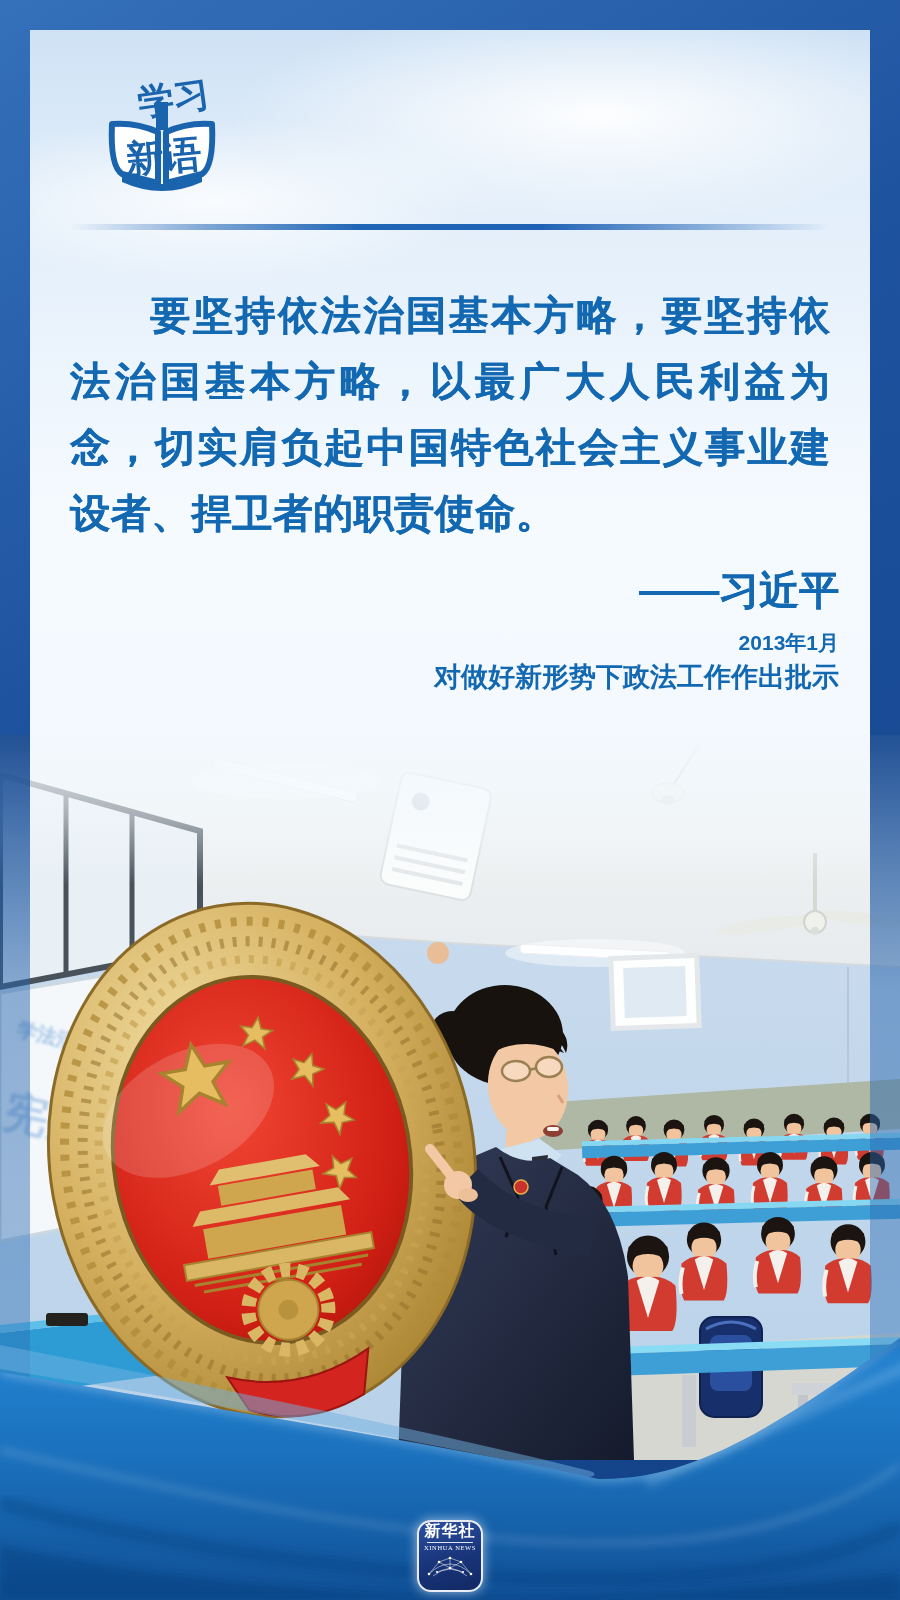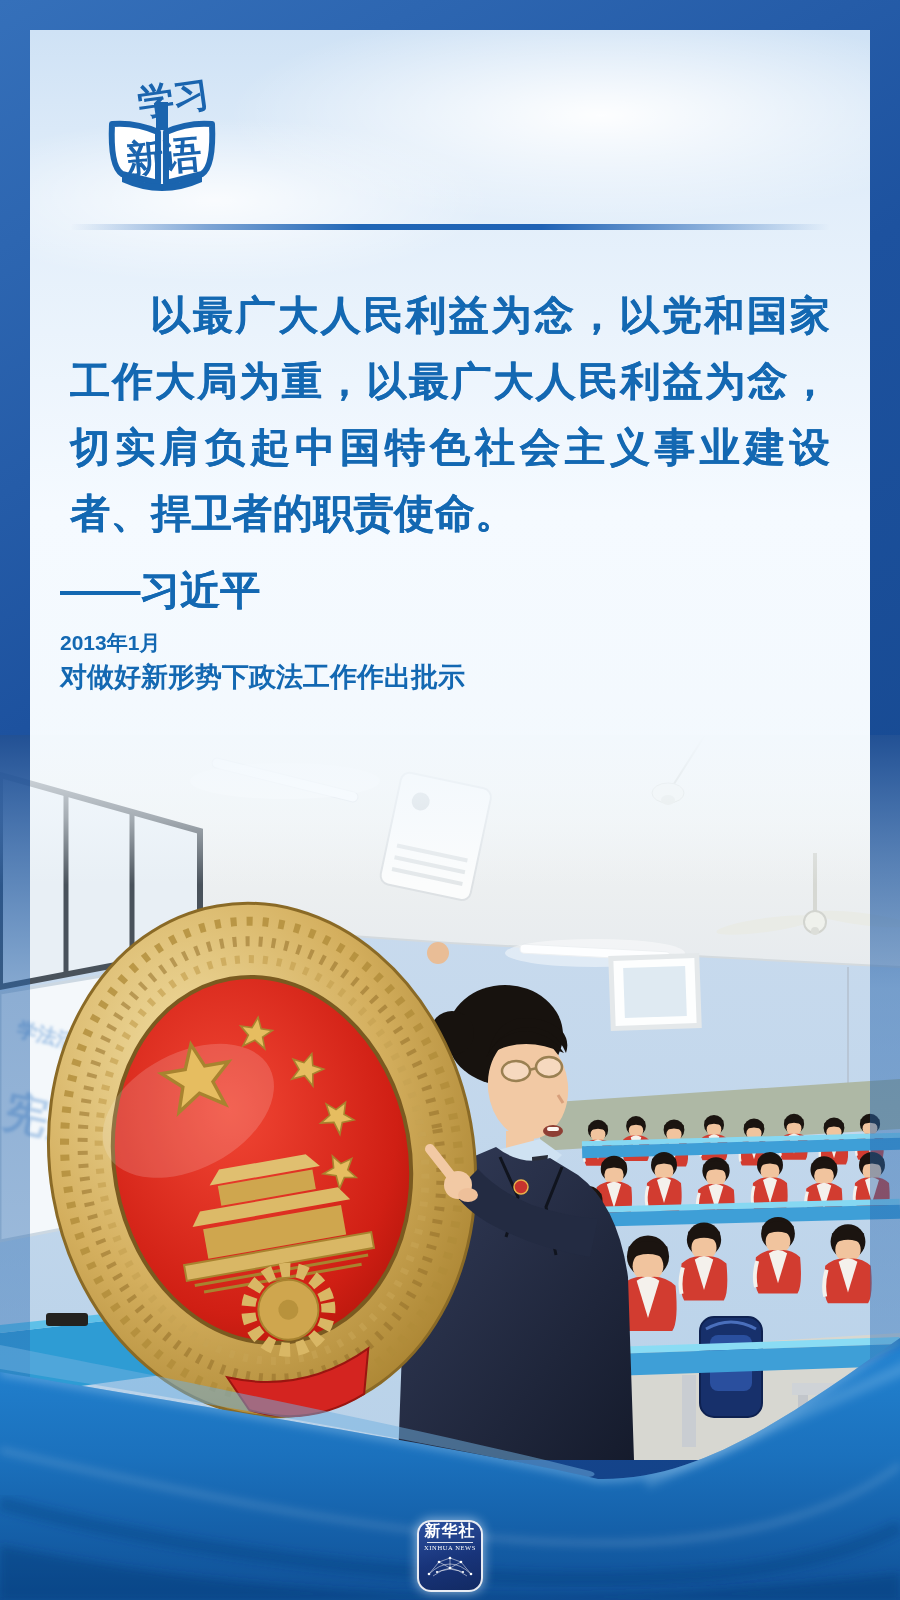--- a/index.html
+++ b/index.html
@@ -28,21 +28,21 @@
     position:absolute;left:70px;top:224px;width:760px;height:6px;
     background:linear-gradient(90deg,rgba(31,98,181,0) 0%,rgba(31,98,181,.55) 18%,#2066b6 38%,#1f62b5 62%,rgba(31,98,181,.5) 82%,rgba(31,98,181,0) 100%);
     border-radius:3px;
   }
   .quote-text{
     position:absolute;left:70px;top:282px;width:760px;
     font-size:40px;line-height:66px;font-weight:700;color:#1368b2;
     text-indent:2em;text-align:justify;letter-spacing:.5px;margin:0;
     text-shadow:.6px 0 0 #1368b2;
   }
-  .byline{position:absolute;left:60px;top:566px;width:755px;color:#1368b2;}
+  .byline{position:absolute;left:84px;top:566px;width:755px;text-align:right;color:#1368b2;}
   .byline .attribution{font-size:40px;font-weight:800;line-height:1.2;text-shadow:.6px 0 0 #1368b2;}
   .byline .date{font-size:21px;font-weight:700;margin-top:16px;line-height:1.2;}
   .byline .context{font-size:27px;font-weight:700;margin-top:6px;line-height:1.2;}
   
   .photo{position:absolute;left:0;top:735px;width:900px;height:725px;}
   .photo svg{display:block;}
   
   .waves{position:absolute;left:0;top:1245px;width:900px;height:355px;}
   
   .xinhua-badge{
@@ -74,21 +74,21 @@
       <rect x="58" y="30" width="12" height="28" fill="#1a64ae"></rect>
       <path d="M24,102 Q64,122 104,102 L104,110 Q64,128 24,110 Z" fill="#1a64ae"></path>
       <text x="40" y="40" font-size="36" font-weight="900" fill="#1a64ae" transform="rotate(-8 64 30)">学习</text>
       <text x="28" y="98" font-size="38" font-weight="900" fill="#1a64ae" transform="rotate(-5 64 90)">新语</text>
     </svg>
   </div>
 
 
   <div class="divider"></div>
 
-  <p class="quote-text">以最广大人民利益为念，以党和国家工作大局为重，以最广大人民利益为念，切实肩负起中国特色社会主义事业建设者、捍卫者的职责使命。</p>
+  <p class="quote-text">要坚持依法治国基本方略，要坚持依法治国基本方略，以最广大人民利益为念，切实肩负起中国特色社会主义事业建设者、捍卫者的职责使命。</p>
 
   <div class="byline">
     <div class="attribution">——习近平</div>
     <div class="date">2013年1月</div>
     <div class="context">对做好新形势下政法工作作出批示</div>
   </div>
 
   <div class="photo">
     <svg width="900" height="725" viewBox="0 0 900 725">
       <defs>

